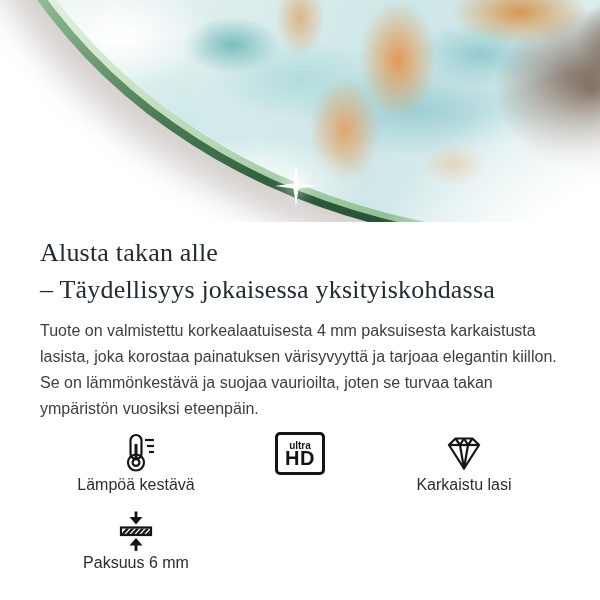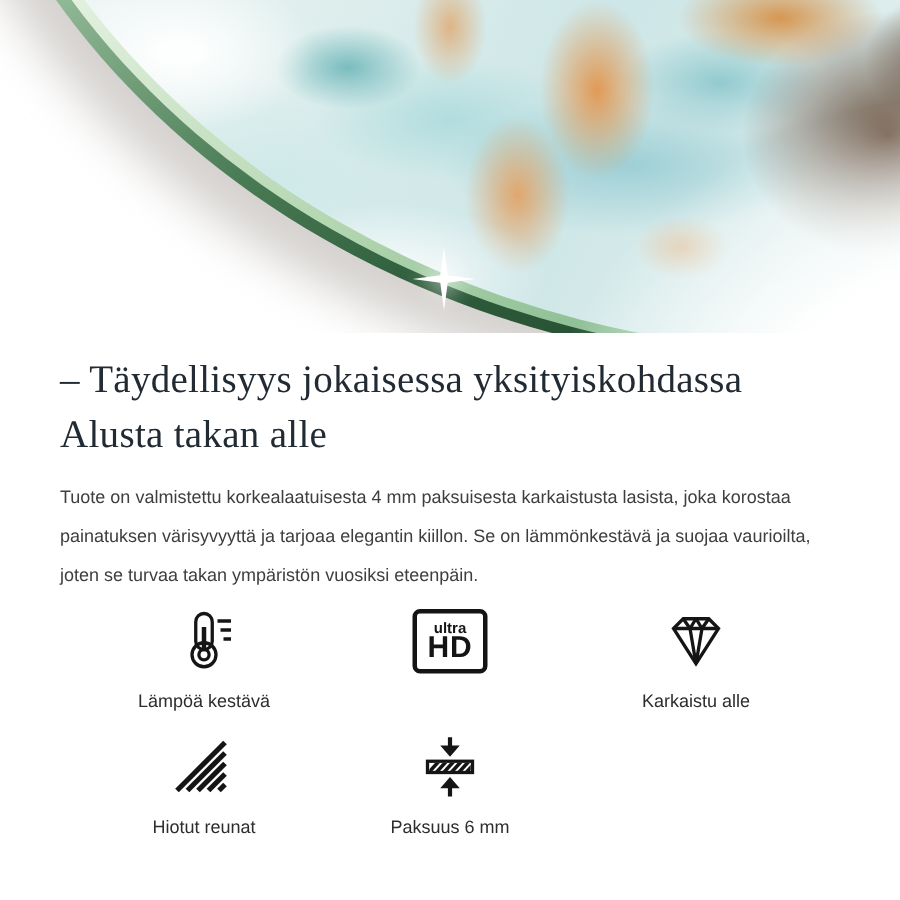--- a/index.html
+++ b/index.html
@@ -35,28 +35,28 @@
       linear-gradient(115deg,#f2f8f7 0%,#dcedec 35%,#cde6e7 60%,#e6f1f0 100%);}
   .fade{position:absolute;inset:0;
     background:radial-gradient(400px 330px at 660px 310px,#ffffff 40%,rgba(255,255,255,0) 75%);}
   .sparkle{position:absolute;left:273px;top:163px;width:46px;height:46px;
     filter:drop-shadow(0 0 7px rgba(255,255,255,.95));}
 
   
   .content{padding:0 40px;}
   .heading{font-family:"Liberation Serif","DejaVu Serif",serif;font-weight:400;
     font-size:26px;line-height:37px;color:#222b33;margin:12px 0 0 0;letter-spacing:.2px;}
-  .para{margin:10px 0 0 0;font-size:12px;line-height:26px;color:#3e3e3e;max-width:540px;}
+  .para{margin:10px 0 0 0;font-size:16px;line-height:26px;color:#3e3e3e;max-width:540px;}
 
   
   .features{display:grid;grid-template-columns:repeat(3,1fr);row-gap:14px;
     padding:0 14px;margin-top:8px;}
   .feature{display:flex;flex-direction:column;align-items:center;}
   .icon-wrap{height:46px;display:flex;align-items:center;justify-content:center;}
-  .feature .label{margin-top:10px;font-size:12px;color:#2d2d2d;}
+  .feature .label{margin-top:0;font-size:16px;color:#2d2d2d;}
   .icon-svg{stroke:#151515;fill:none;stroke-width:2.2;}
 
   .uhd{width:44px;height:37px;border:3px solid #141414;border-radius:5px;
     display:flex;flex-direction:column;align-items:center;justify-content:center;color:#141414;}
   .uhd-small{font-size:10px;line-height:10px;font-weight:600;}
   .uhd-big{font-size:20px;line-height:15px;font-weight:800;letter-spacing:.5px;}
 </style>
 </head>
 <body>
 
@@ -68,22 +68,22 @@
   <div class="fade"></div>
   <div class="sparkle">
     <svg width="46" height="46" viewBox="0 0 46 46">
       <path d="M23 2 L25.5 20.5 L44 23 L25.5 25.5 L23 44 L20.5 25.5 L2 23 L20.5 20.5 Z" fill="#ffffff"></path>
     </svg>
   </div>
 </div>
 
 <div class="content">
   <h1 class="heading">
+    <div>Alusta takan alle</div>
     <div>– Täydellisyys jokaisessa yksityiskohdassa</div>
-    <div>Alusta takan alle</div>
   </h1>
   <p class="para">Tuote on valmistettu korkealaatuisesta 4 mm paksuisesta karkaistusta lasista, joka korostaa painatuksen värisyvyyttä ja tarjoaa elegantin kiillon. Se on lämmönkestävä ja suojaa vaurioilta, joten se turvaa takan ympäristön vuosiksi eteenpäin.</p>
 
   <div class="features">
 
     <div class="feature">
       <div class="icon-wrap">
         <svg class="icon-svg" width="44" height="44" viewBox="0 0 44 44">
           <rect x="16.5" y="4" width="11" height="24" rx="5.5"></rect>
           <circle cx="22" cy="31.5" r="8"></circle>
@@ -109,35 +109,23 @@
 
     <div class="feature">
       <div class="icon-wrap">
         <svg class="icon-svg" width="44" height="44" viewBox="0 0 44 44" stroke-width="2">
           <path d="M13.5 7.5 H30.5 L37 14 L22 37.5 L7 14 Z"></path>
           <path d="M7 14 H37"></path>
           <path d="M13.5 7.5 L18 14 L22 37.5 L26 14 L30.5 7.5"></path>
           <path d="M22 7.5 L18 14 M22 7.5 L26 14"></path>
         </svg>
       </div>
-      <div class="label">Karkaistu alle</div>
+      <div class="label">Karkaistu lasi</div>
     </div>
 
-    <div class="feature">
-      <div class="icon-wrap">
-        <svg width="44" height="44" viewBox="0 0 44 44" stroke="#151515" stroke-width="3.4">
-          <line x1="4" y1="38" x2="36" y2="6"></line>
-          <line x1="11" y1="38" x2="36" y2="13"></line>
-          <line x1="18" y1="38" x2="36" y2="20"></line>
-          <line x1="25" y1="38" x2="36" y2="27"></line>
-          <line x1="32" y1="38" x2="36" y2="34"></line>
-        </svg>
-      </div>
-      <div class="label">Hiotut reunat</div>
-    </div>
 
     <div class="feature">
       <div class="icon-wrap">
         <svg width="44" height="44" viewBox="0 0 44 44">
           <defs>
               <clipPath id="barclip">
                 <rect x="8.2" y="19.6" width="27.6" height="5.4"></rect>
               </clipPath>
             </defs>
           <line x1="22" y1="2.5" x2="22" y2="8.5" stroke="#151515" stroke-width="2.8"></line>

